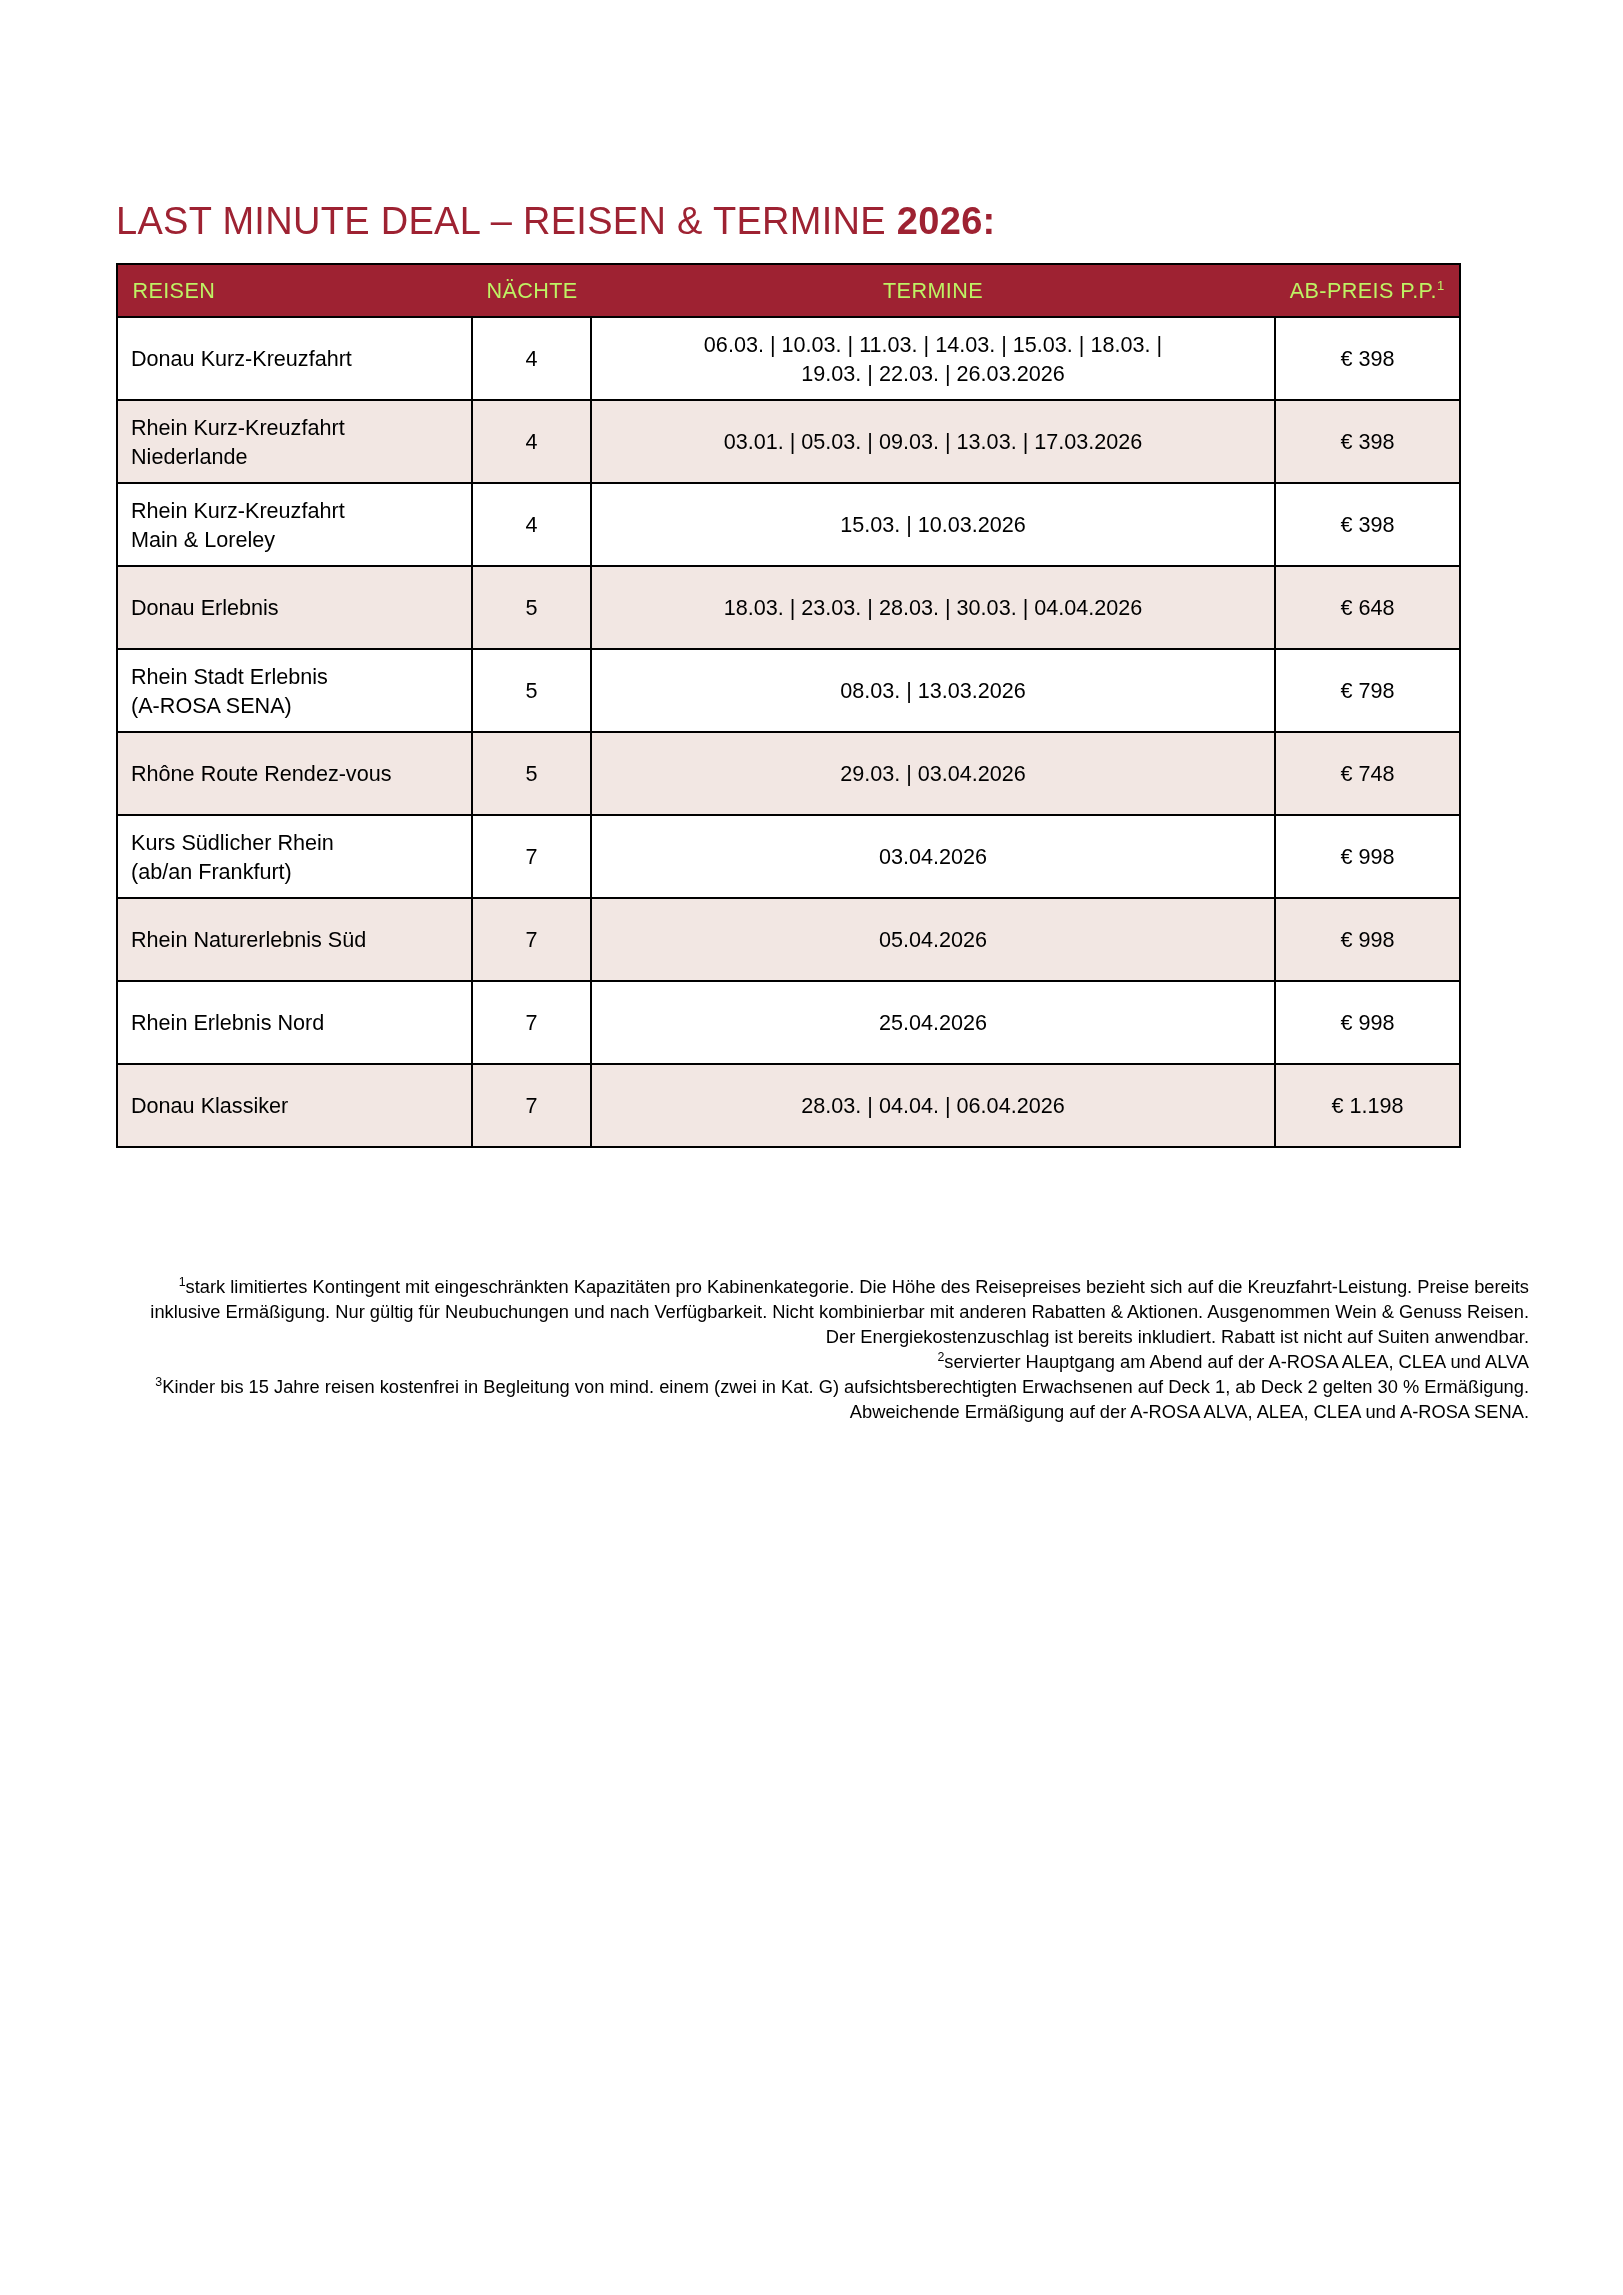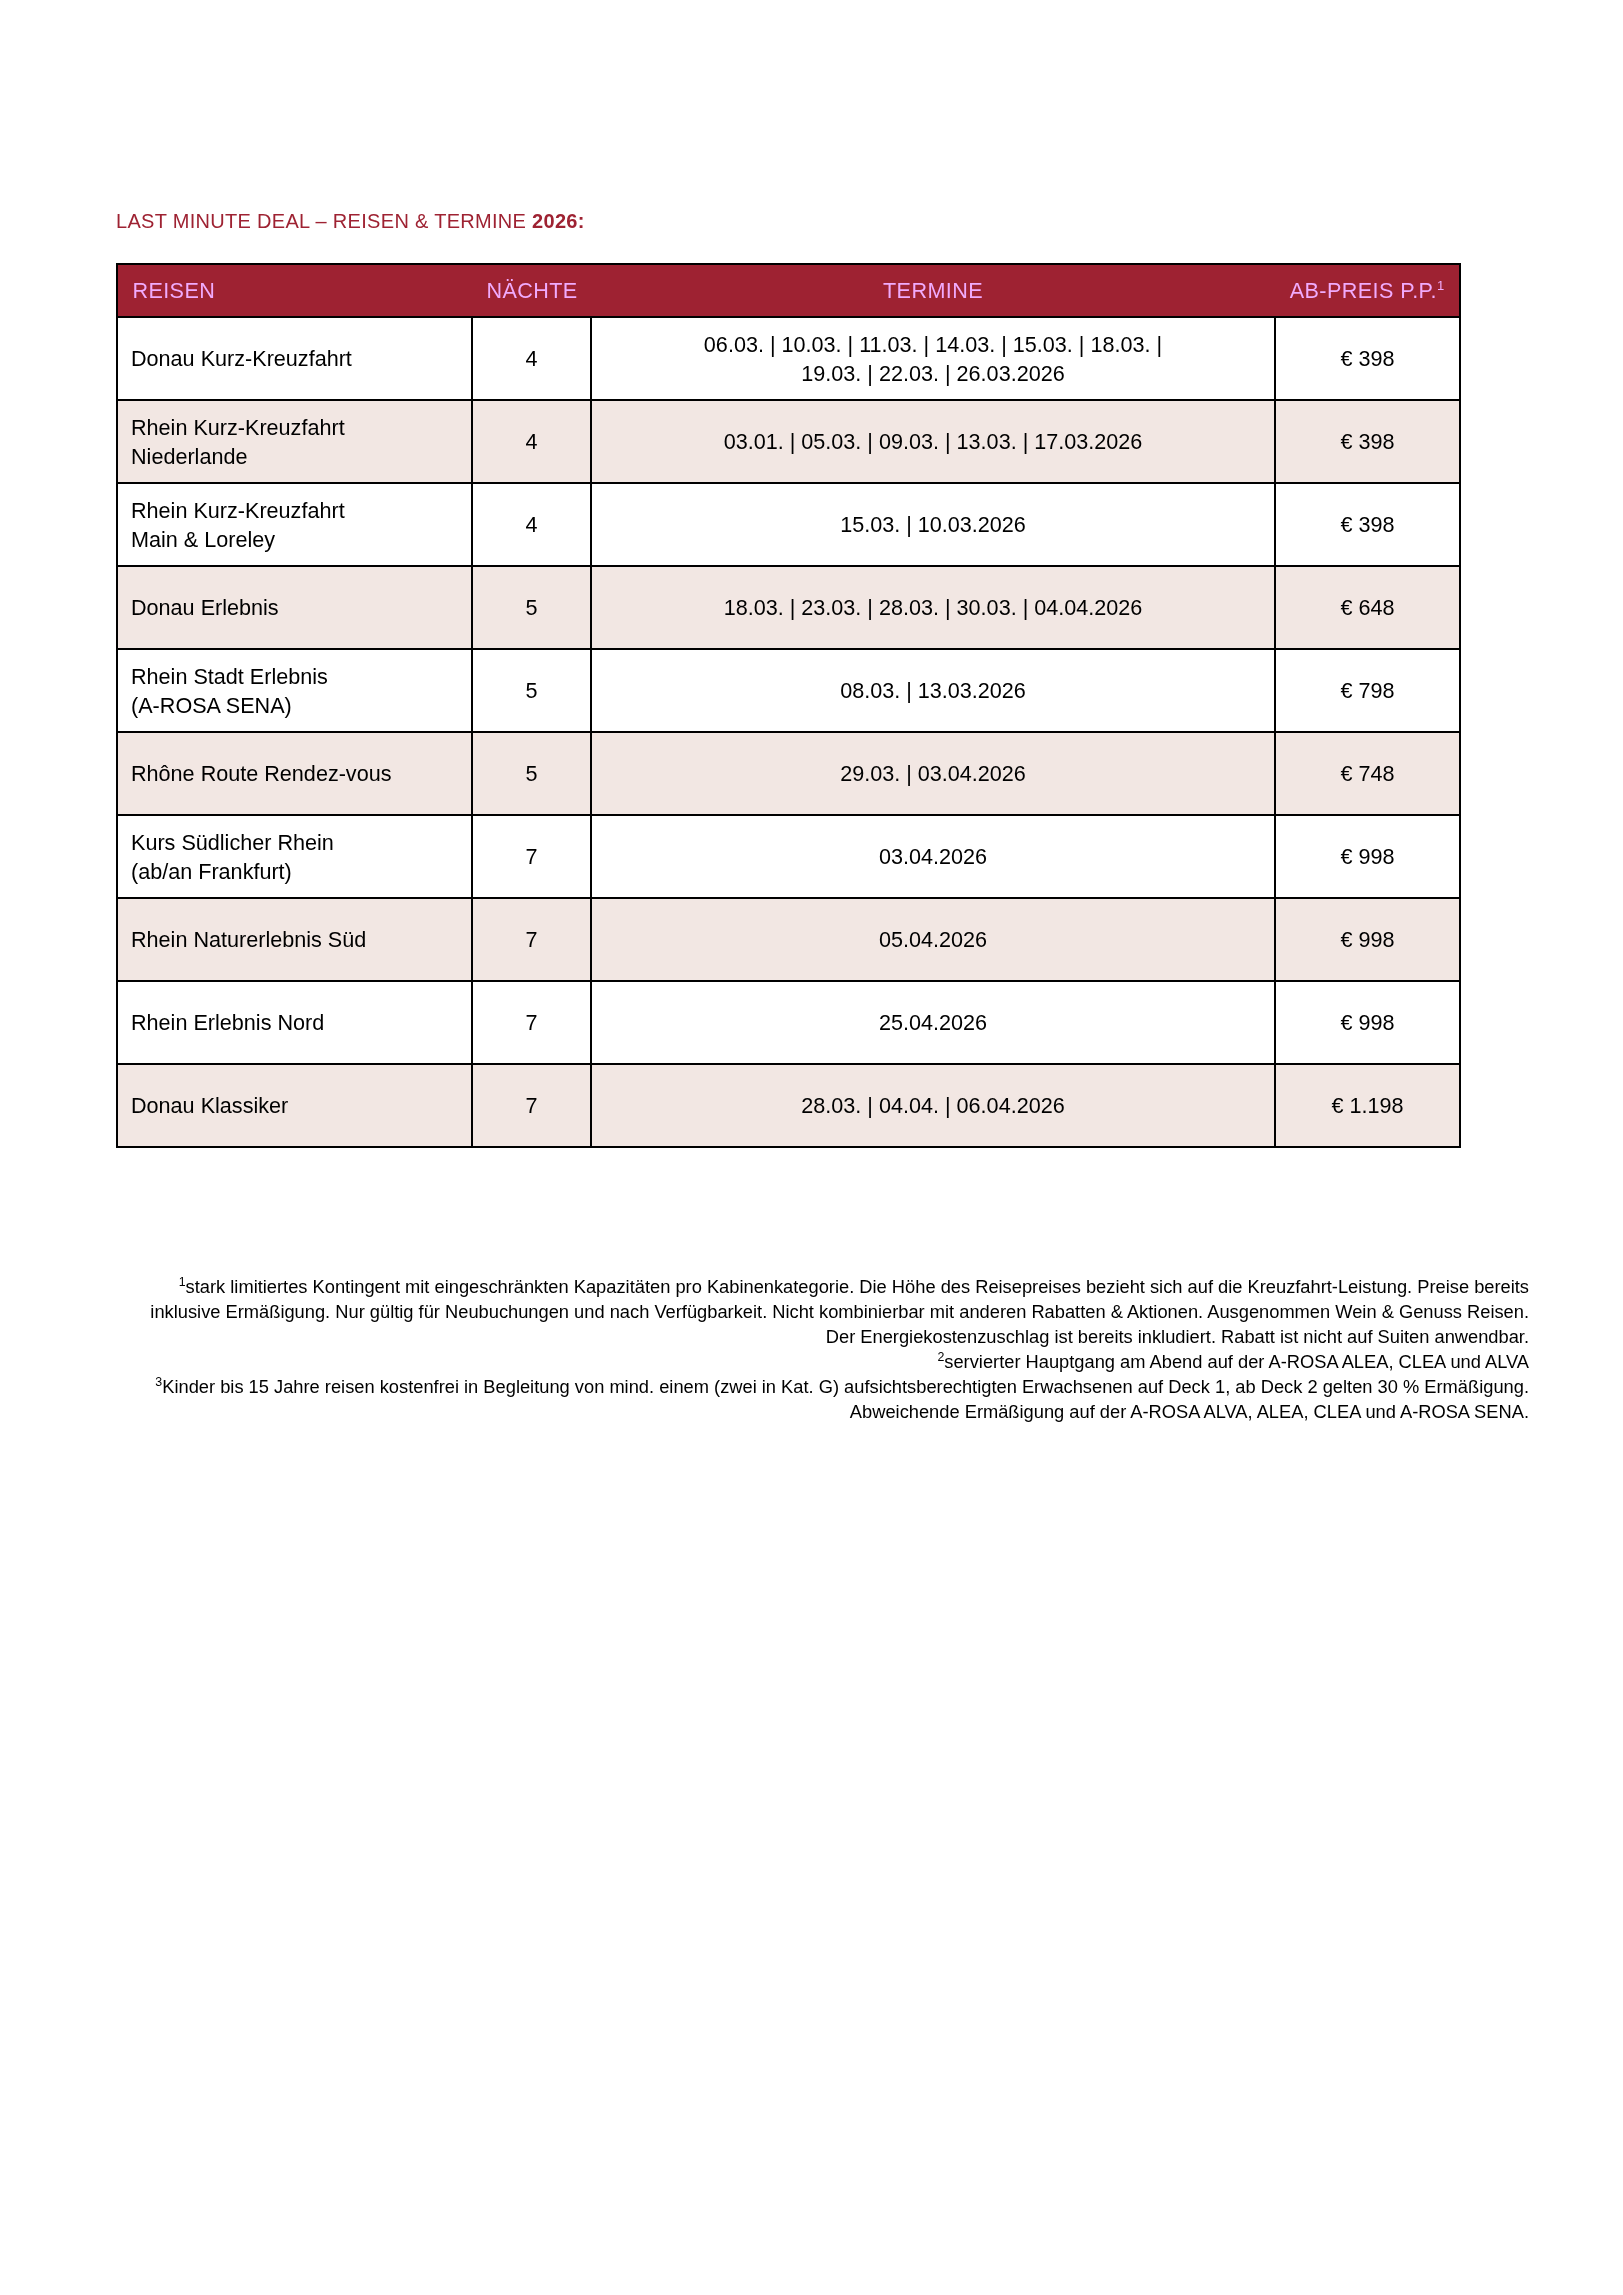--- a/index.html
+++ b/index.html
@@ -23,21 +23,21 @@
     height: 2295px;
     box-sizing: border-box;
     padding: 0;
   }
 
   
   .doc-title {
     position: absolute;
     left: 116px;
     top: 203px;
-    font-size: 20px;
+    font-size: 38px;
     line-height: 37px;
     letter-spacing: 0.3px;
     color: #9E2232;
     white-space: nowrap;
     font-weight: 400;
   }
   .doc-title .year {
     font-weight: 700;
   }
 
@@ -56,21 +56,21 @@
     border: 2px solid #000000;
   }
 
   table.deal-table col.c-reisen   { width: 355px; }
   table.deal-table col.c-naechte  { width: 119px; }
   table.deal-table col.c-termine  { width: 684px; }
   table.deal-table col.c-preis    { width: 185px; }
 
   table.deal-table thead th {
     background: #9E2232;
-    color: #f0abfc;
+    color: #bef264;
     font-weight: 400;
     font-size: 21.6px;
     line-height: 26px;
     letter-spacing: 0.4px;
     height: 51px;
     padding: 0 14.4px;
     border: none;
     vertical-align: middle;
   }
   thead th.th-reisen  { text-align: left; }

